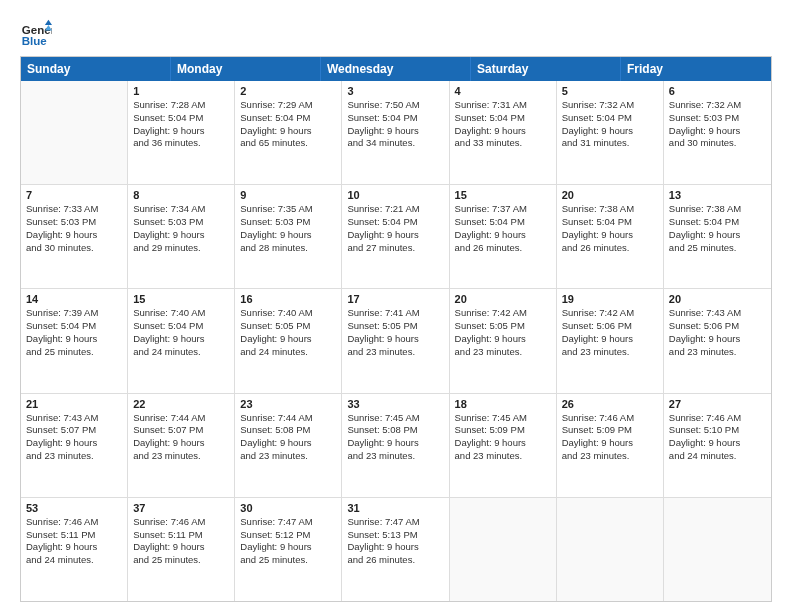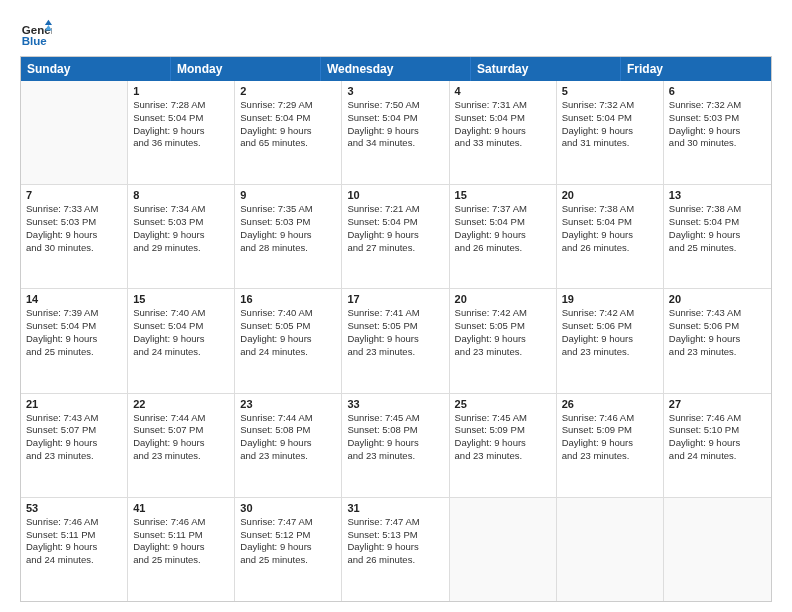--- a/index.html
+++ b/index.html
@@ -298,21 +298,21 @@
             <span class="cell-line">and 23 minutes.</span>
           </div>
           <div class="cal-cell">
             <span class="day-num">33</span>
             <span class="cell-line">Sunrise: 7:45 AM</span>
             <span class="cell-line">Sunset: 5:08 PM</span>
             <span class="cell-line">Daylight: 9 hours</span>
             <span class="cell-line">and 23 minutes.</span>
           </div>
           <div class="cal-cell">
-            <span class="day-num">25</span>
+            <span class="day-num">18</span>
             <span class="cell-line">Sunrise: 7:45 AM</span>
             <span class="cell-line">Sunset: 5:09 PM</span>
             <span class="cell-line">Daylight: 9 hours</span>
             <span class="cell-line">and 23 minutes.</span>
           </div>
           <div class="cal-cell">
             <span class="day-num">26</span>
             <span class="cell-line">Sunrise: 7:46 AM</span>
             <span class="cell-line">Sunset: 5:09 PM</span>
             <span class="cell-line">Daylight: 9 hours</span>
@@ -328,21 +328,21 @@
         </div>
         <div class="cal-row">
           <div class="cal-cell">
             <span class="day-num">53</span>
             <span class="cell-line">Sunrise: 7:46 AM</span>
             <span class="cell-line">Sunset: 5:11 PM</span>
             <span class="cell-line">Daylight: 9 hours</span>
             <span class="cell-line">and 24 minutes.</span>
           </div>
           <div class="cal-cell">
-            <span class="day-num">41</span>
+            <span class="day-num">37</span>
             <span class="cell-line">Sunrise: 7:46 AM</span>
             <span class="cell-line">Sunset: 5:11 PM</span>
             <span class="cell-line">Daylight: 9 hours</span>
             <span class="cell-line">and 25 minutes.</span>
           </div>
           <div class="cal-cell">
             <span class="day-num">30</span>
             <span class="cell-line">Sunrise: 7:47 AM</span>
             <span class="cell-line">Sunset: 5:12 PM</span>
             <span class="cell-line">Daylight: 9 hours</span>

